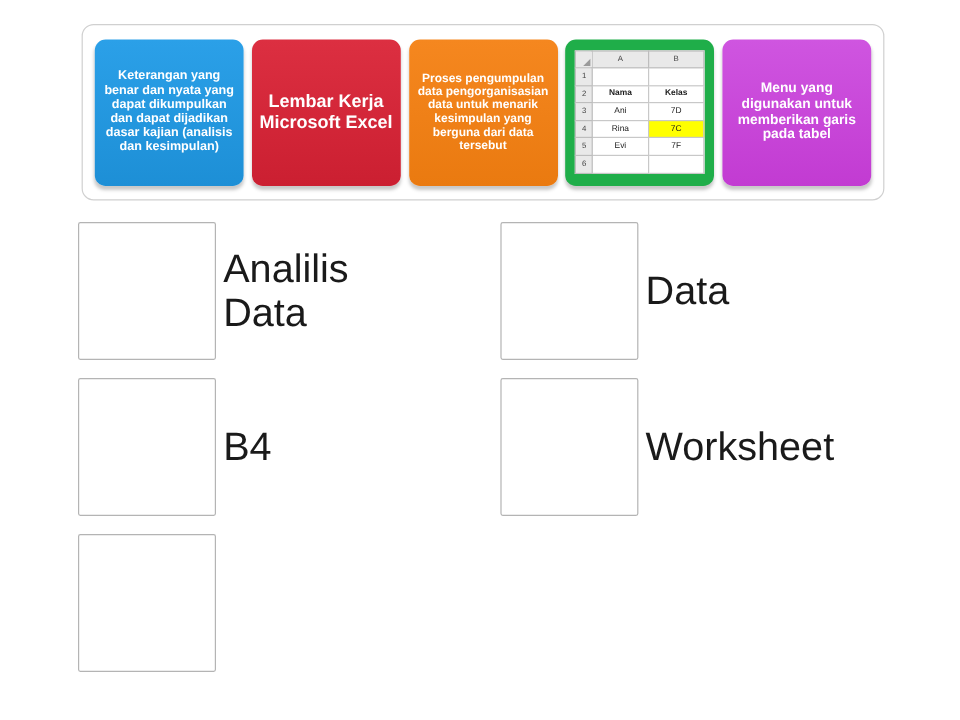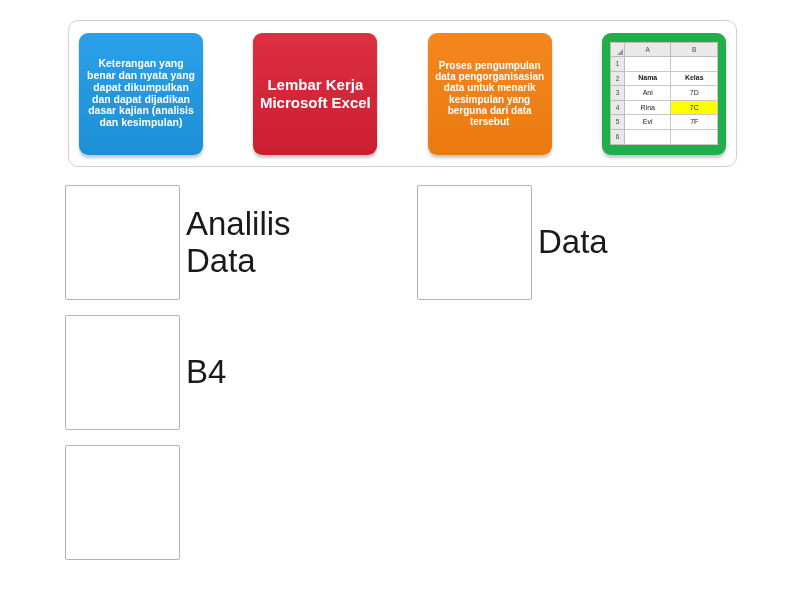--- a/index.html
+++ b/index.html
@@ -199,20 +199,23 @@
           </tr>
           <tr>
             <td class="hdr rowhdr">6</td>
             <td class=""></td>
             <td class=""></td>
           </tr>
         </tbody>
       </table>
   </div>
 
+  <div class="tile tile-purple">
+    <span class="tile-text">Menu yang digunakan untuk memberikan garis pada tabel</span>
+  </div>
 
 </div>
 
 <div id="answer-grid">
 
   <div class="answer-row" id="row-analisis">
     <div class="dropzone"></div>
     <div class="answer-label">Analilis
 Data</div>
   </div>
@@ -224,14 +227,18 @@
 
   <div class="answer-row" id="row-borders">
     <div class="dropzone"></div>
   </div>
 
   <div class="answer-row" id="row-data">
     <div class="dropzone"></div>
     <div class="answer-label">Data</div>
   </div>
 
+  <div class="answer-row" id="row-worksheet">
+    <div class="dropzone"></div>
+    <div class="answer-label">Worksheet</div>
+  </div>
 
 </div>
 
 </body></html>

